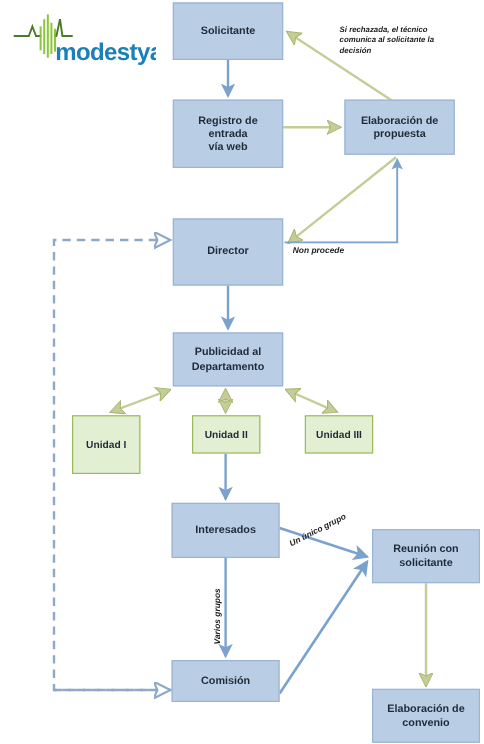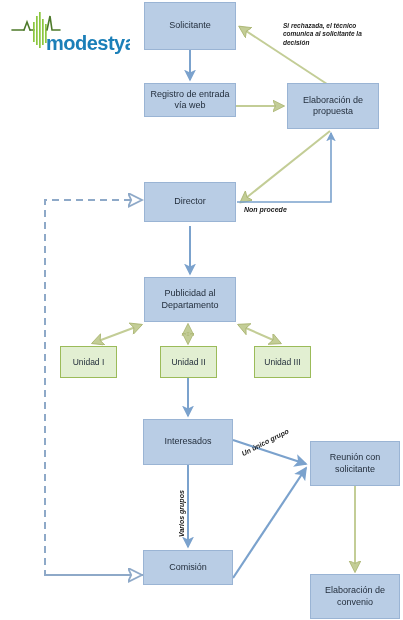--- a/index.html
+++ b/index.html
@@ -24,21 +24,21 @@
     height: 620px;
     pointer-events: none;
   }
   .node {
     position: absolute;
     box-sizing: border-box;
     display: flex;
     align-items: center;
     justify-content: center;
     text-align: center;
-    font-weight: normal;
+    font-weight: bold;
     color: #1f2a38;
     line-height: 1.25;
     padding: 2px 3px;
   }
   .node.blue {
     background: #b9cde5;
     border: 1px solid #9ab4d4;
     font-size: 9px;
   }
   .node.green {
@@ -154,37 +154,37 @@
     <path d="M355,486 L355,571" stroke="#c3cd96" stroke-width="2" fill="none" marker-end="url(#ah-olive)"></path>
 
     <path d="M143,575 L45,575 L45,200 L140,200" stroke="#8ea9c8" stroke-width="2" fill="none" stroke-dasharray="7 5" marker-end="url(#ah-dash)"></path>
     <path d="M45,575 L140,575" stroke="#8ea9c8" stroke-width="2" fill="none" stroke-dasharray="7 5" marker-end="url(#ah-dash)"></path>
   </svg>
 
   <div class="node blue" style="left:144px; top:2px; width:92px; height:48px;">
     <span>Solicitante</span>
   </div>
 
-  <div class="node blue" style="left:144px; top:83px; width:92px; height:34px;">
+  <div class="node blue" style="left:144px; top:83px; width:92px; height:57px;">
     <span>Registro de entrada<br>vía web</span>
   </div>
 
   <div class="node blue" style="left:287px; top:83px; width:92px; height:46px;">
     <span>Elaboración de<br>propuesta</span>
   </div>
 
-  <div class="node blue" style="left:144px; top:182px; width:92px; height:40px;">
+  <div class="node blue" style="left:144px; top:182px; width:92px; height:56px;">
     <span>Director</span>
   </div>
 
   <div class="node blue" style="left:144px; top:277px; width:92px; height:45px;justify-content:center;">
     <span>Publicidad al<br>Departamento</span>
   </div>
 
-  <div class="node green" style="left:60px; top:346px; width:57px; height:32px;">
+  <div class="node green" style="left:60px; top:346px; width:57px; height:49px;">
     <span>Unidad I</span>
   </div>
 
   <div class="node green" style="left:254px; top:346px; width:57px; height:32px;">
     <span>Unidad III</span>
   </div>
 
   <div class="node green" style="left:160px; top:346px; width:57px; height:32px;">
     <span>Unidad II</span>
   </div>

